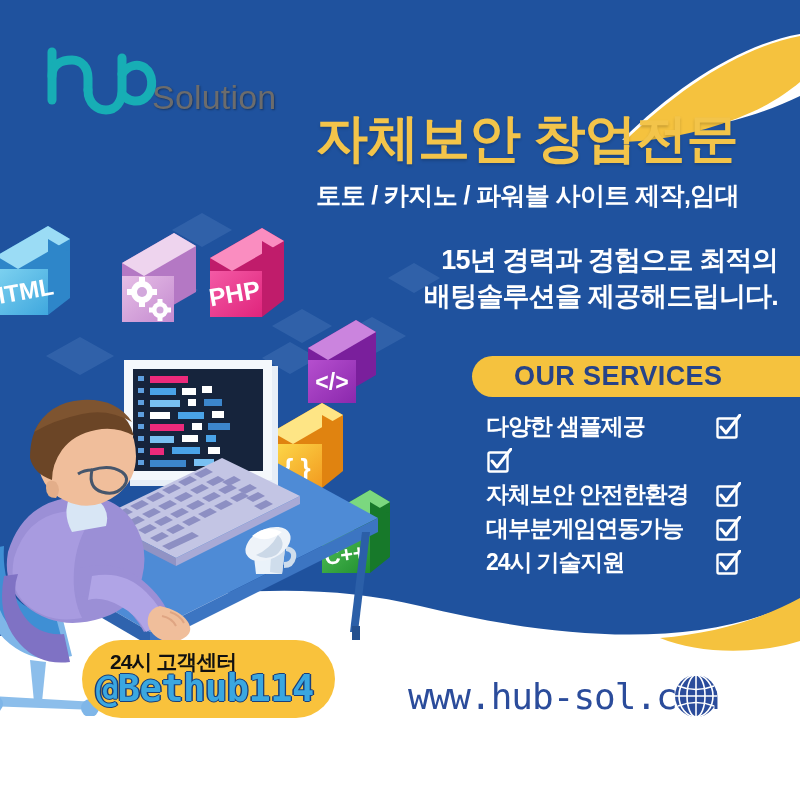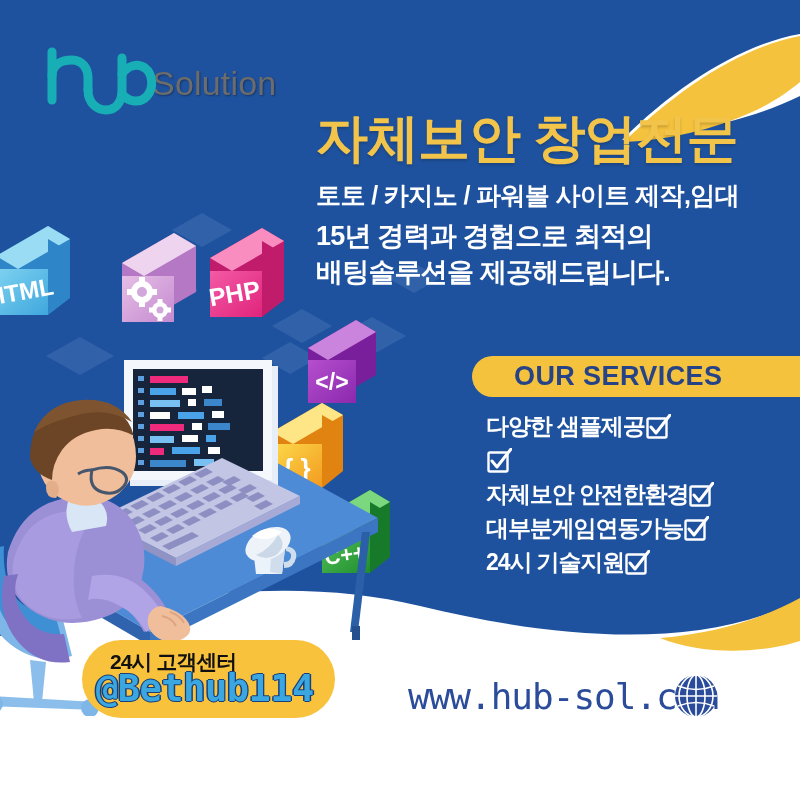--- a/index.html
+++ b/index.html
@@ -17,56 +17,56 @@
     position:absolute;left:0;top:0;width:800px;height:800px;
     z-index:1;
   }
   .bg-svg{position:absolute;left:0;top:0;}
 
   
   .logo{position:absolute;left:42px;top:44px;z-index:30;display:flex;align-items:flex-end;}
   .logo-mark{position:relative;width:116px;height:76px;}
   .logo-word{
     font-size:34px;color:#6c6c6c;font-weight:400;letter-spacing:.2px;
-    margin-left:-6px;margin-bottom:20px;line-height:1;
+    margin-left:-6px;margin-bottom:6px;line-height:1;
     text-shadow:1px 1px 2px rgba(0,0,0,.35);
   }
 
   
   .headline{
     position:absolute;left:316px;top:110px;width:468px;z-index:30;
   }
   .h1{
     font-size:52px;font-weight:700;color:#F3C44A;line-height:1.08;
     letter-spacing:-1px;white-space:nowrap;
     text-shadow:0 2px 3px rgba(0,0,0,.18);
   }
   .h2{
     margin-top:14px;font-size:25px;font-weight:700;color:#ffffff;
     letter-spacing:-.6px;white-space:nowrap;line-height:1.2;
   }
   .h3{
-    margin-top:8px;font-size:27px;font-weight:700;color:#ffffff;
-    line-height:1.34;letter-spacing:-.8px;text-align:left;
+    margin-top:32px;font-size:27px;font-weight:700;color:#ffffff;
+    line-height:1.34;letter-spacing:-.8px;text-align:right;
     padding-right:6px;
   }
 
   
   .svc-pill{
     position:absolute;left:472px;top:356px;width:360px;height:41px;z-index:30;
     background:#F5C23E;border-radius:22px 0 0 22px;
     display:flex;align-items:center;justify-content:flex-start;
   }
   .svc-pill span{
     font-size:27px;font-weight:700;color:#264388;letter-spacing:.4px;
     padding-left:42px;
   }
   .svc-list{position:absolute;left:486px;top:411px;width:255px;z-index:30;}
   .svc-row{
-    display:flex;align-items:center;justify-content:flex-start;
+    display:flex;align-items:center;justify-content:space-between;
     height:31px;margin-bottom:3px;
   }
   .svc-label{
     font-size:23px;font-weight:700;color:#ffffff;letter-spacing:-1.1px;
     white-space:nowrap;line-height:1;
   }
   .svc-check{width:26px;height:26px;flex:0 0 26px;position:relative;}
 
   
   .contact{

